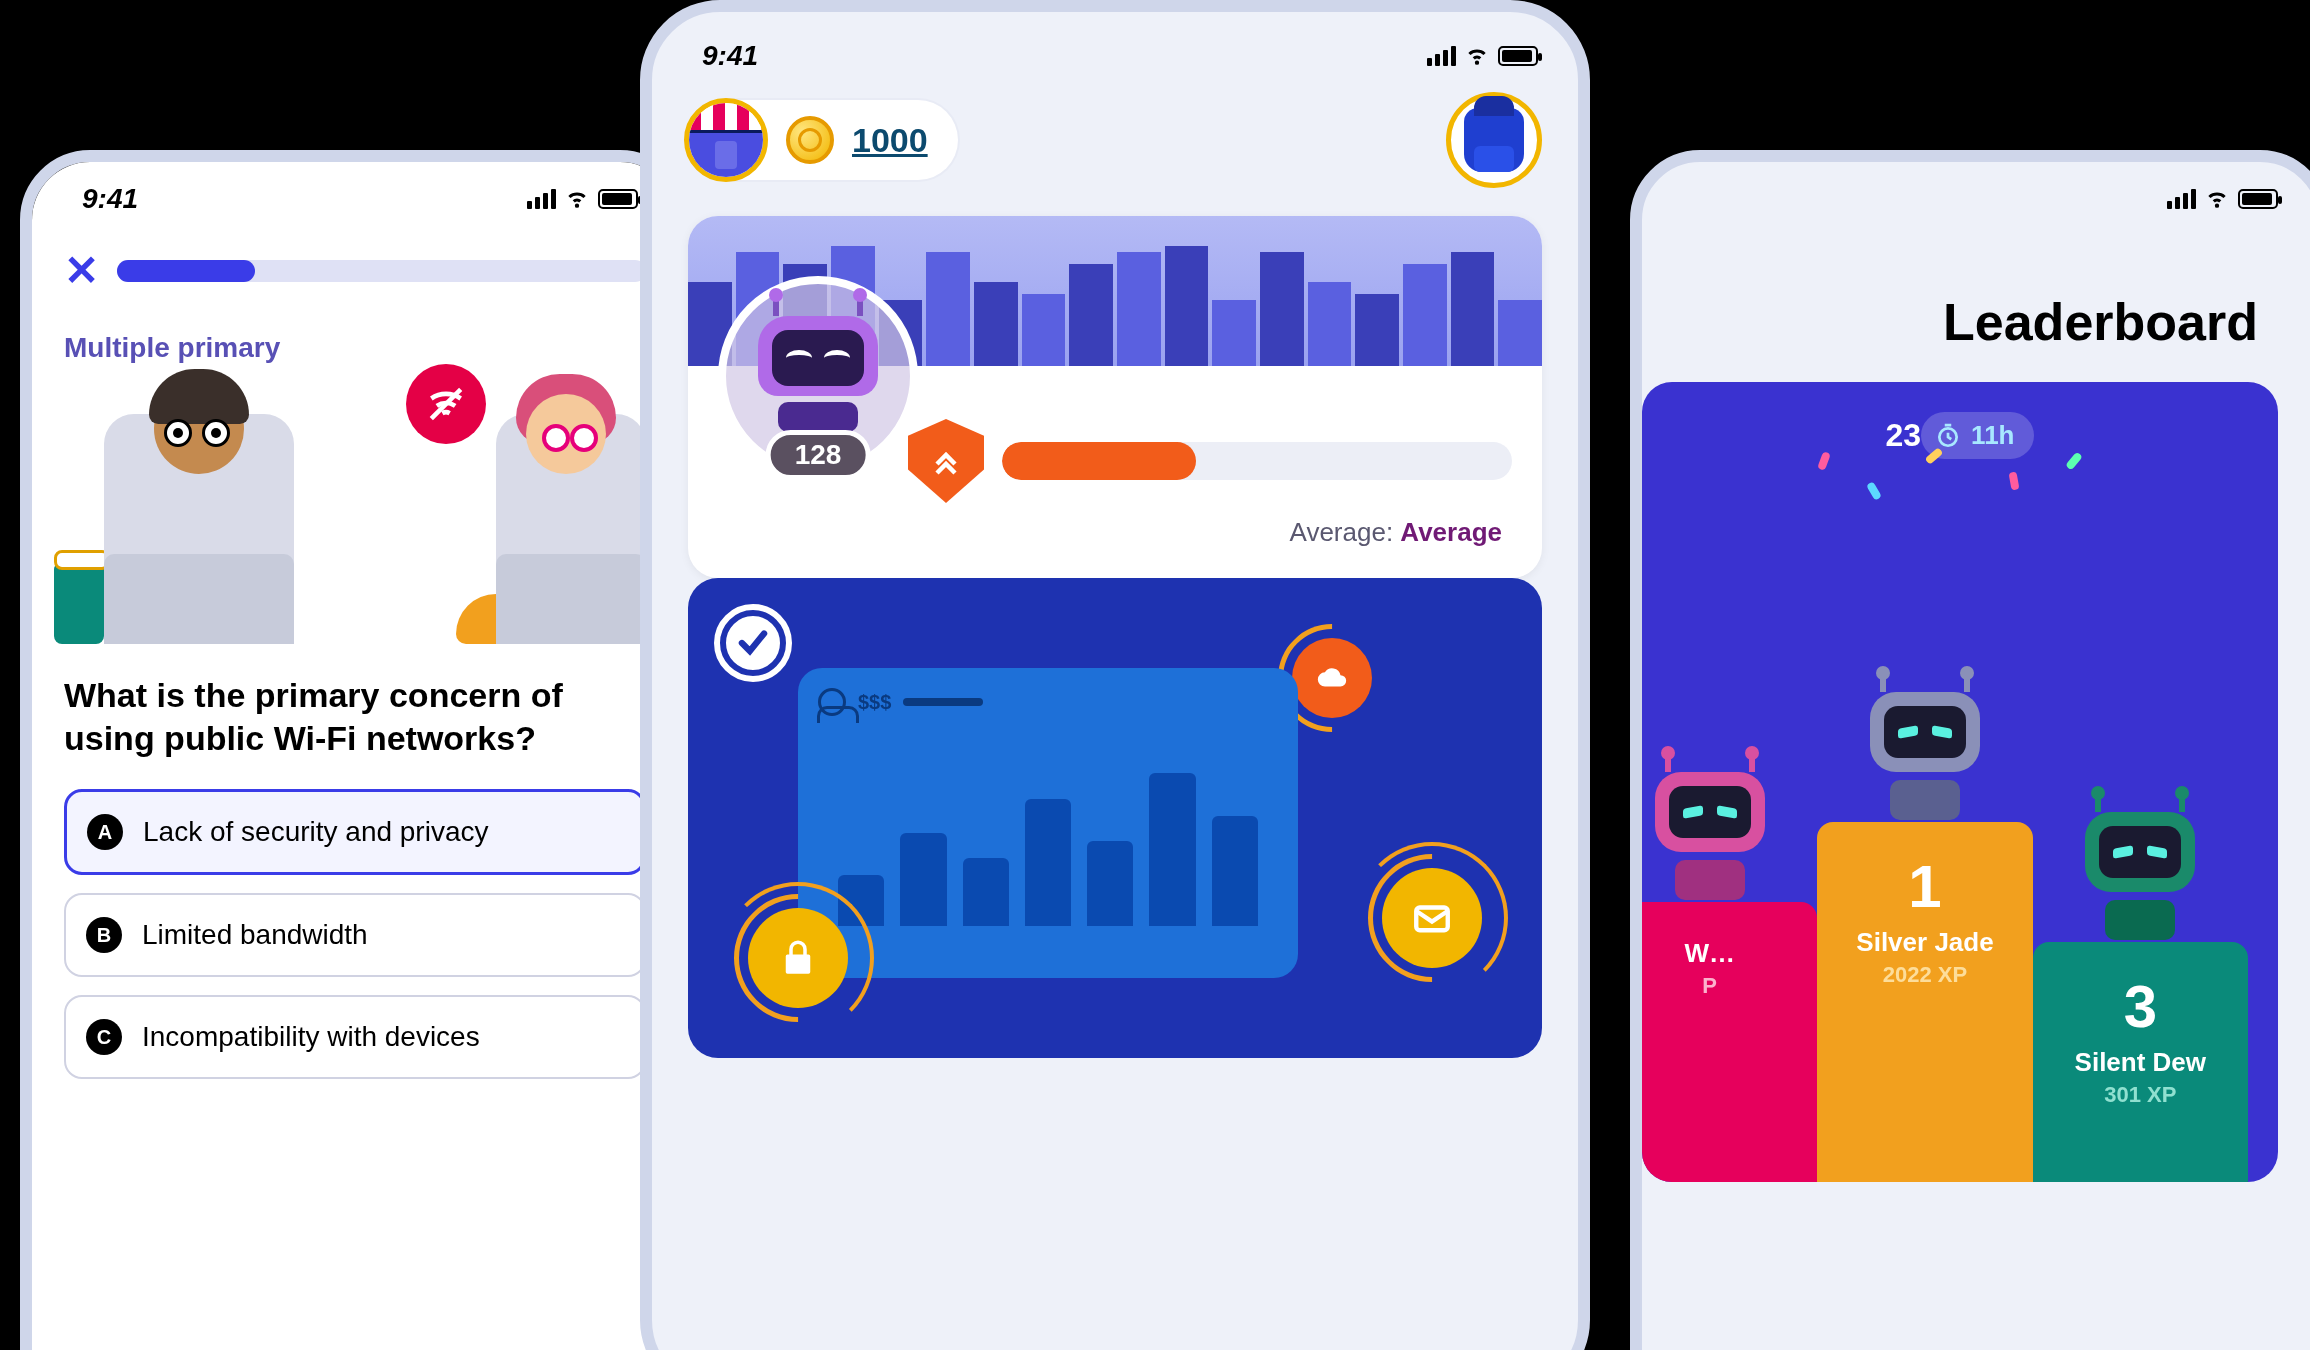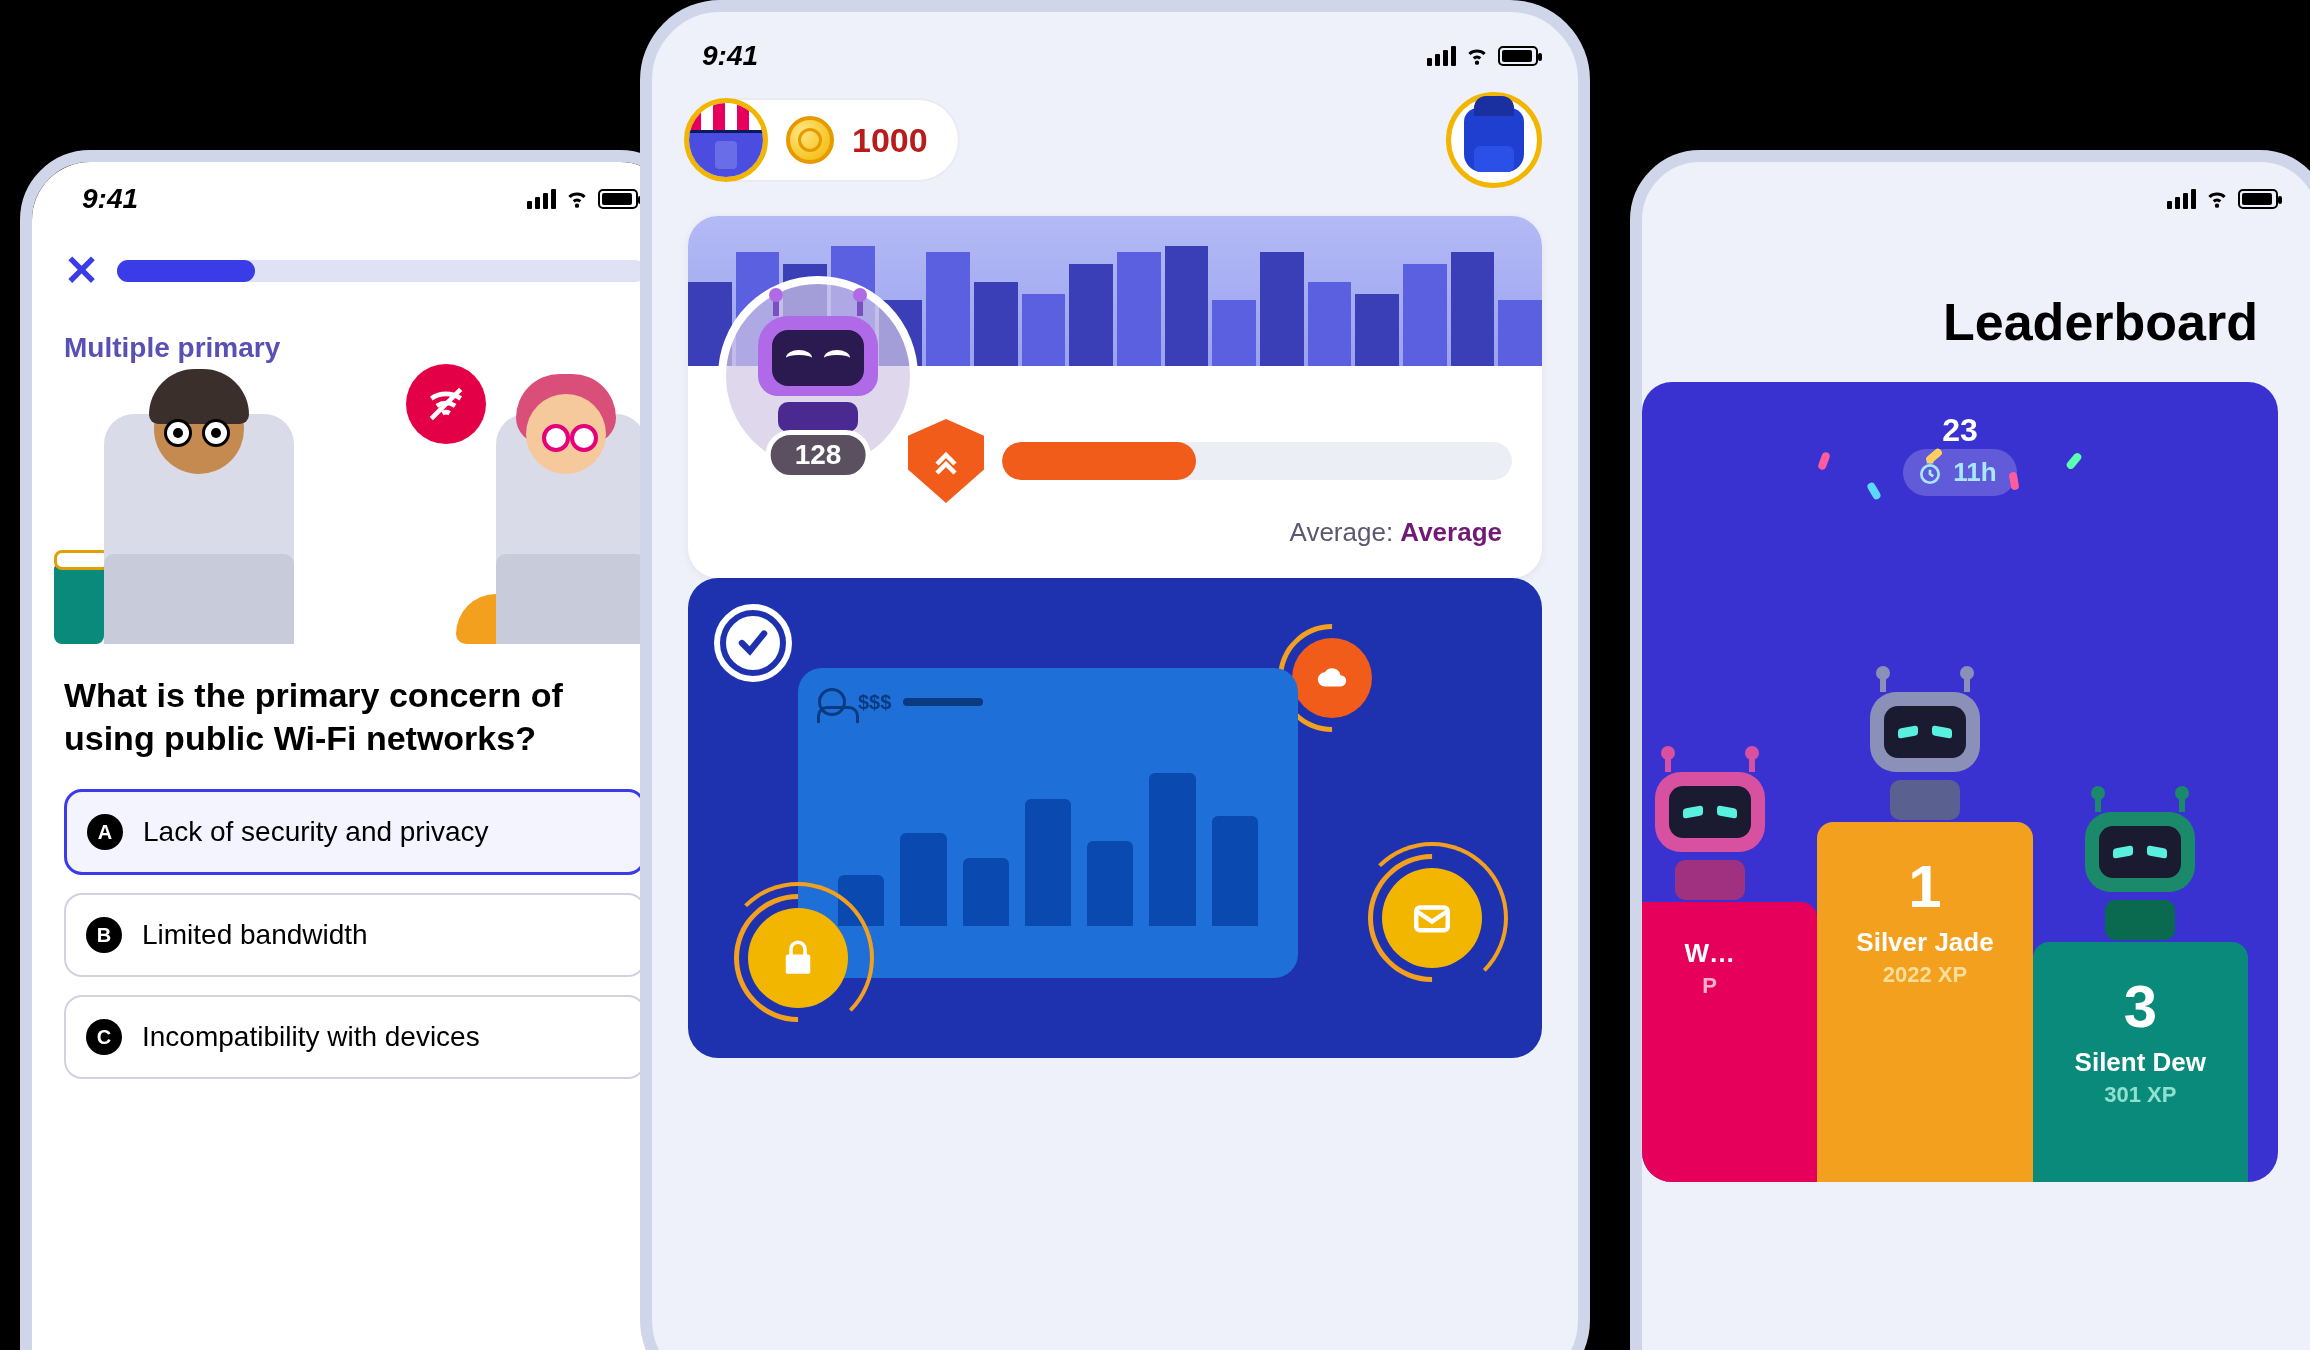--- a/index.html
+++ b/index.html
@@ -154,21 +154,21 @@
 .shop {
   width: 84px; height: 84px; border-radius: 50%; background: #fff; border: 5px solid #f2b600; display: flex; flex-direction: column; overflow: hidden; margin-left: -4px;
 }
 .shop-awn { height: 30px; background: repeating-linear-gradient(90deg,#e6005c 0 12px,#fff 12px 24px); border-bottom: 3px solid #0a1a5c;}
 .shop-body { flex:1; background: #4a4de0; display:flex; align-items:center; justify-content:center;}
 .shop-door { width: 22px; height: 28px; background: #6a6de8; border-radius: 4px;}
 .coin {
   width: 48px; height: 48px; border-radius: 50%; background: radial-gradient(circle at 30% 30%, #ffe680, #f2b600); border: 4px solid #e69a00; position: relative;
 }
 .coin::after{content:"";position:absolute;inset:8px;border-radius:50%;border:3px solid #e69a00;}
-.chip-val { font-weight: 800; font-size: 34px; color: #b91c1c;}
+.chip-val { font-weight: 800; font-size: 34px; color: #0c4a6e; text-decoration: underline;}
 .backpack-ring {
   width: 96px; height: 96px; border-radius: 50%; background: #fff; border: 5px solid #f2b600; display: flex; align-items: center; justify-content: center;
 }
 .backpack {
   width: 60px; height: 64px; background: #1f3fd0; border-radius: 14px 14px 18px 18px; position: relative;
 }
 .backpack::before{content:"";position:absolute;top:-12px;left:10px;width:40px;height:20px;background:#1a2fa0;border-radius:12px 12px 0 0;}
 .backpack::after{content:"";position:absolute;bottom:0;left:10px;width:40px;height:26px;background:#2a50e8;border-radius:6px;}
 
 .hero-card {
@@ -244,21 +244,21 @@
 .orb svg{width:42px;height:42px;}
 .orb-cloud svg{width:34px;height:34px;}
 
 
 .lb-title {
   font-weight: 800; font-size: 52px; color: #000; padding: 60px 40px 30px 0;
 }
 .lb-card {
   margin: 0 40px 0 0; background: #3a32d0; border-radius: 30px; padding: 30px 30px 0 30px; position: relative; height: 800px; overflow: hidden;
 }
-.lb-toprow { display:flex; justify-content:flex-end; align-items:center; color:#fff; font-weight:700; font-size:32px;flex-direction:column;}
+.lb-toprow { display:flex; justify-content:center; align-items:center; color:#fff; font-weight:700; font-size:32px;}
 .lb-timer { background: rgba(255,255,255,0.2); border-radius: 40px; padding: 8px 20px 8px 14px; display:flex; align-items:center; gap:10px; font-size:26px; color: #a8e8ff;}
 .lb-timer svg{width:26px;height:26px;}
 .confetti{position:absolute;top:60px;left:50%;transform:translateX(-50%);width:300px;height:100px;}
 .cf{position:absolute;width:8px;height:18px;border-radius:4px;}
 .podiums { position:absolute; bottom:0; left:-40px; right:30px; display:flex; align-items:flex-end; gap:0;}
 .podium { flex:1; text-align:center; color:#fff;}
 .podium-block { border-radius:16px 16px 0 0; padding-top:30px;}
 .p2 .podium-block{background:#e6005c;height:280px;}
 .p1 .podium-block{background:#f2a01e;height:360px;}
 .p3 .podium-block{background:#0a8a7a;height:240px;}

